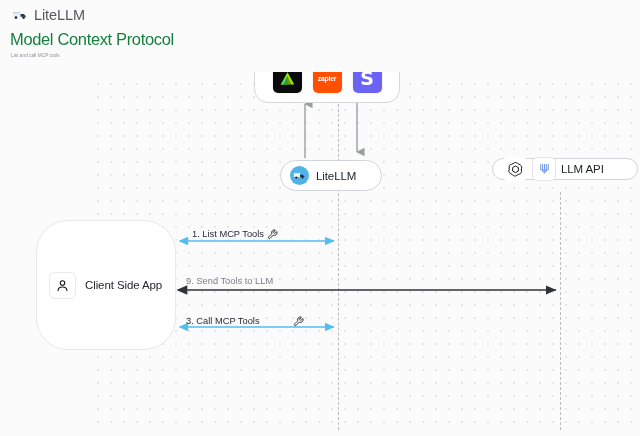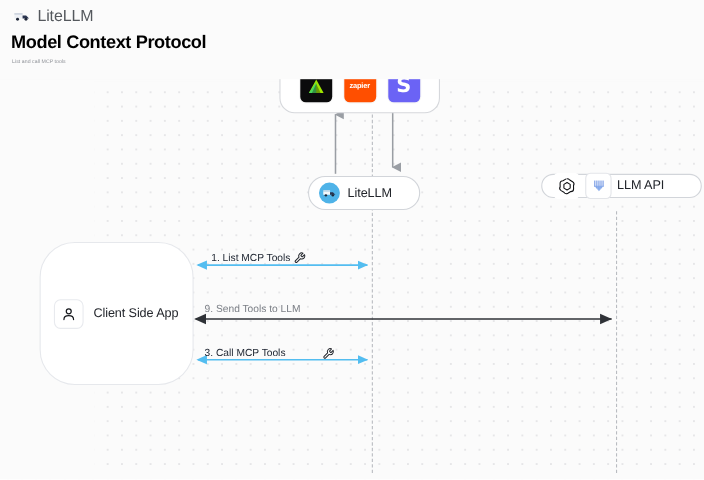--- a/index.html
+++ b/index.html
@@ -45,22 +45,22 @@
   }
   .brand-name {
     font-size: 14.5px;
     color: #54585d;
     letter-spacing: -0.1px;
   }
   .page-title {
     position: absolute;
     left: 10px; top: 30px;
     font-size: 16.5px;
-    font-weight: bold;
-    color: #000000;
+    font-weight: normal;
+    color: #15803d;
     letter-spacing: -0.35px;
   }
   .page-subtitle {
     position: absolute;
     left: 11px; top: 53px;
     font-size: 4.7px;
     color: #8d9096;
     letter-spacing: 0.05px;
   }
 

